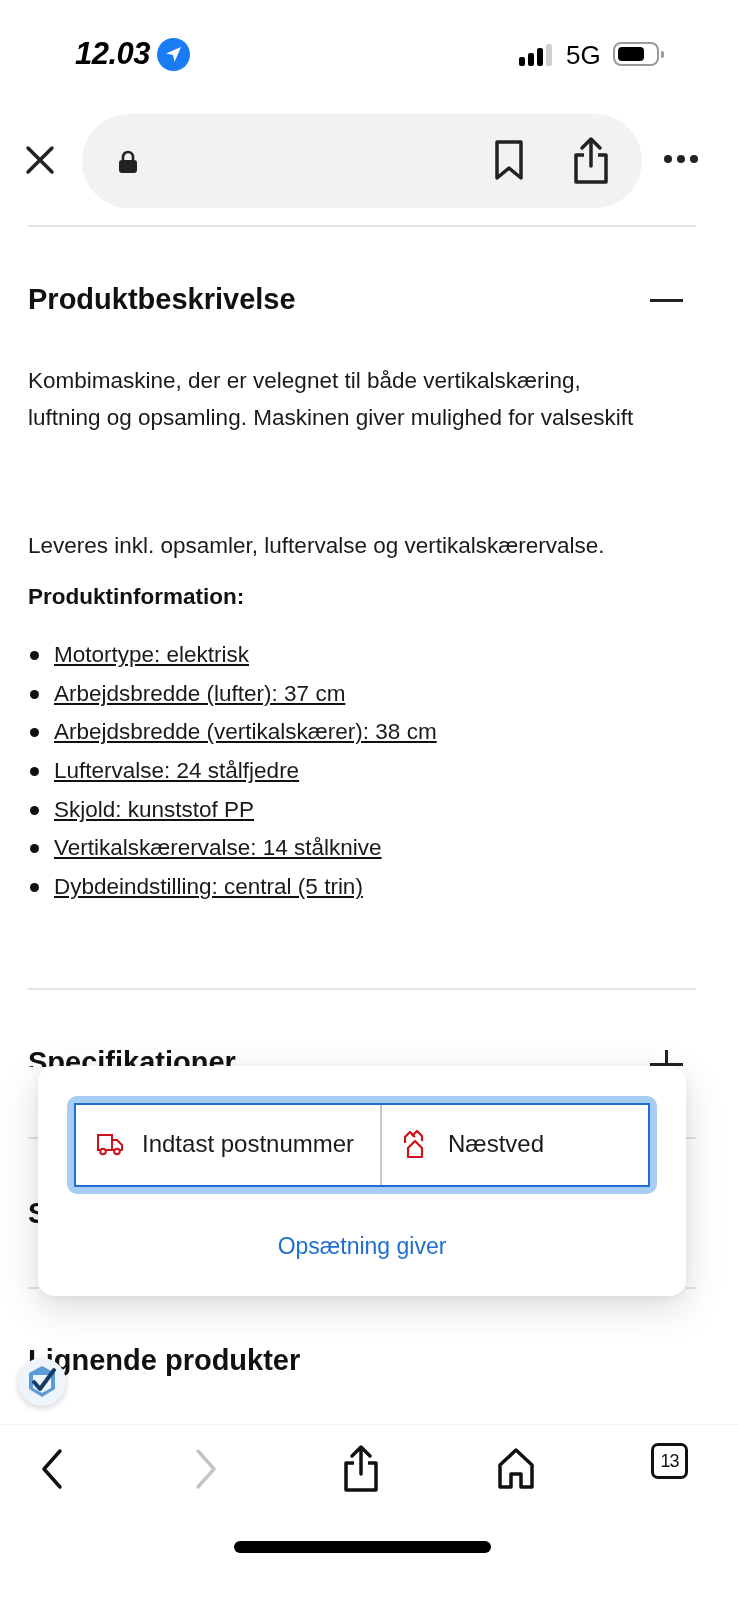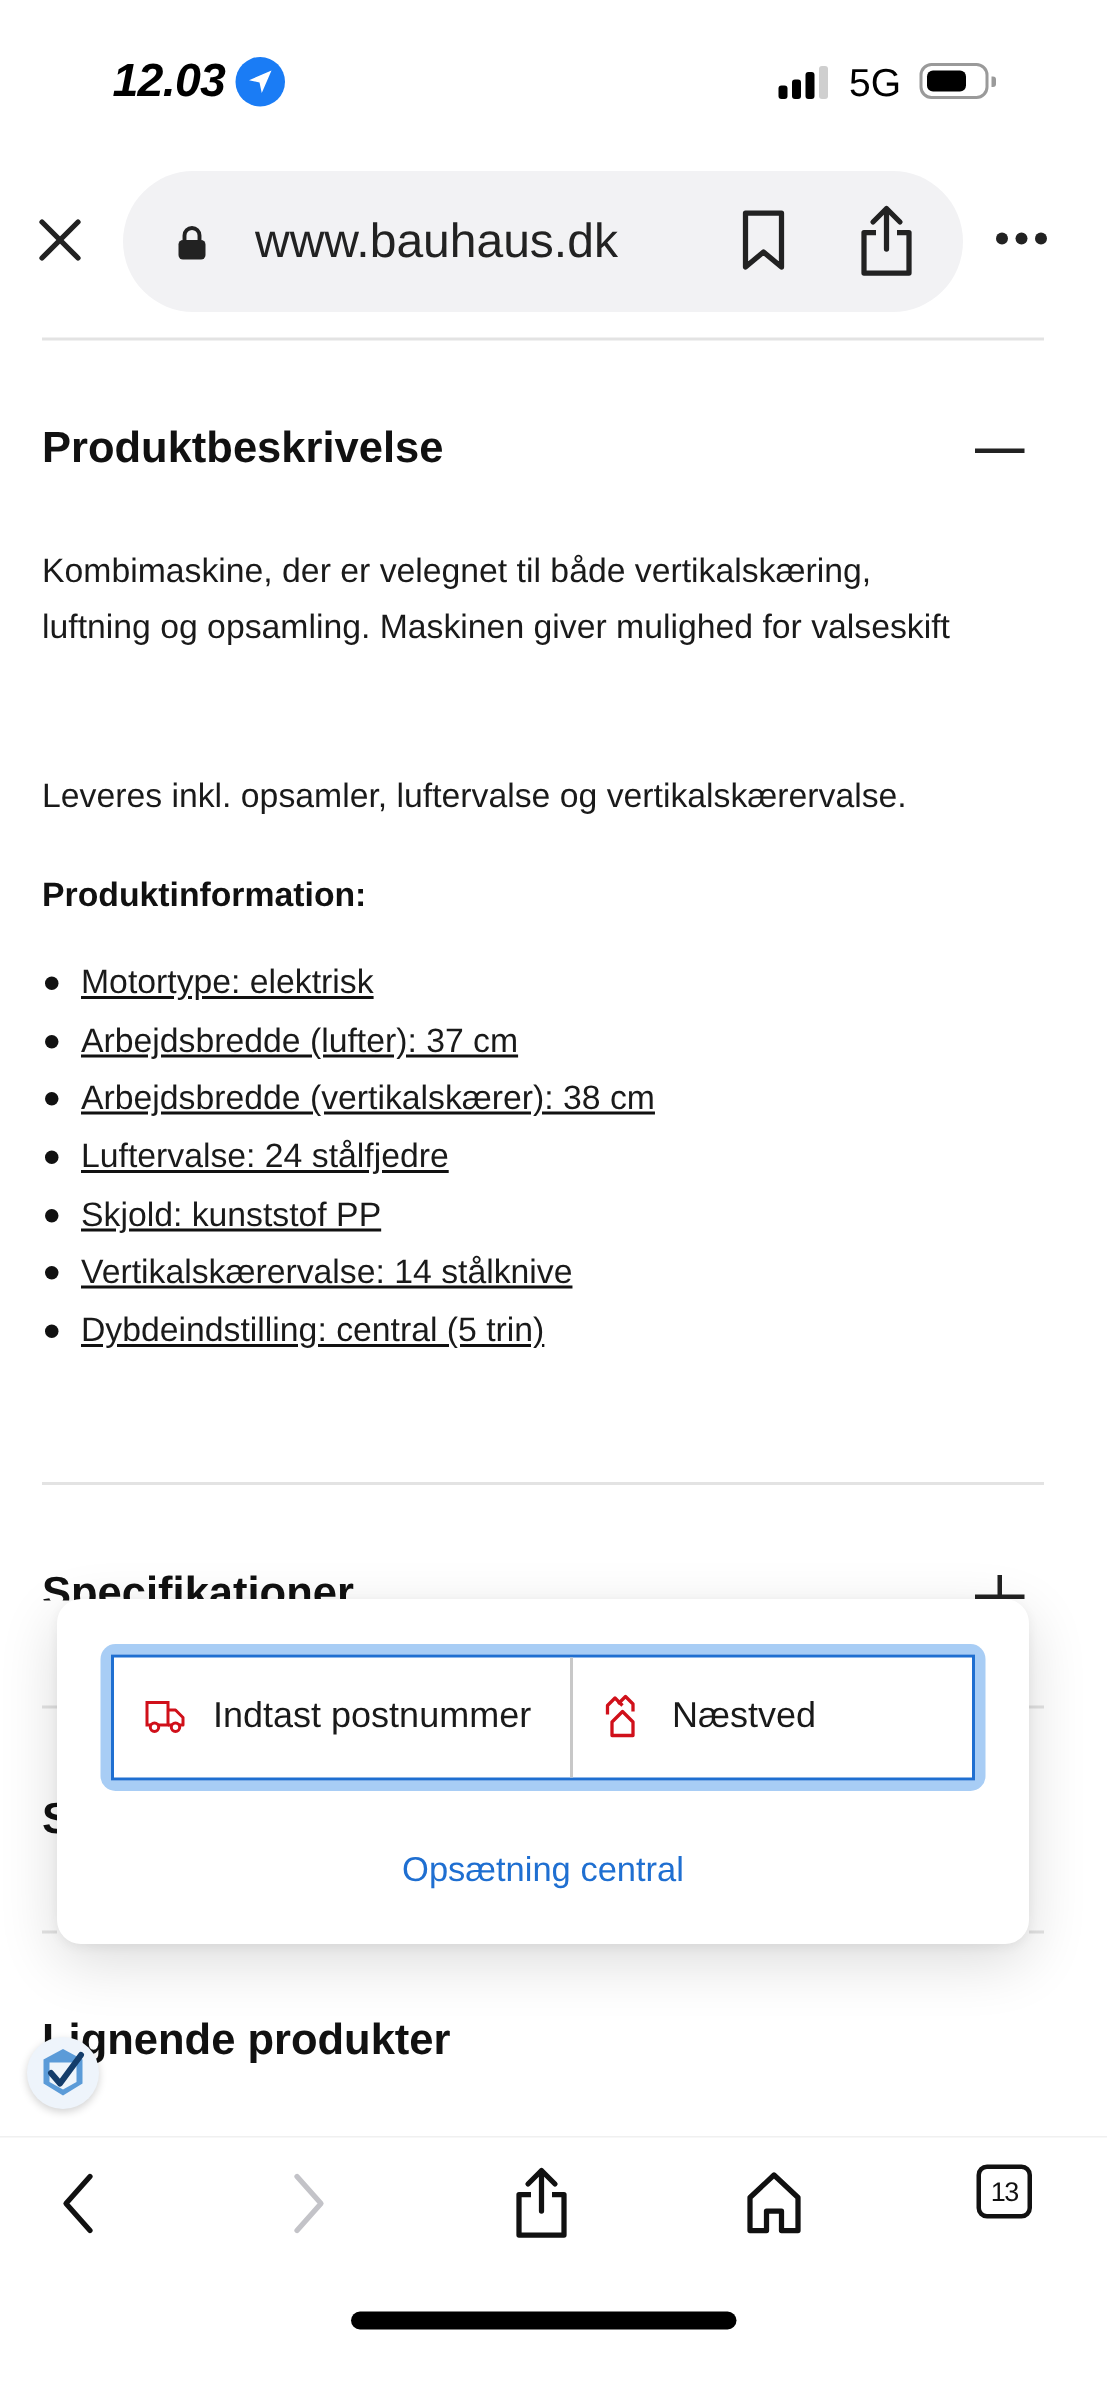--- a/index.html
+++ b/index.html
@@ -94,21 +94,20 @@
       <path d="M4 4 L28 28 M28 4 L4 28" stroke="#222" stroke-width="3.5" stroke-linecap="round"></path>
     </svg>
 </div>
 <div class="url-pill">
   <span class="lock-icon">
     <svg width="20" height="24" viewBox="0 0 20 24">
         <path d="M5 10 V7 a5 5 0 0 1 10 0 V10" fill="none" stroke="#222" stroke-width="2.6"></path>
         <rect x="1" y="10" width="18" height="13" rx="3" fill="#222"></rect>
       </svg>
   </span>
-  <span class="url-text">www.bauhaus.dk</span>
   <span class="bookmark-icon">
     <svg width="34" height="44" viewBox="0 0 34 44">
         <path d="M5 4 H29 V40 L17 30 L5 40 Z" fill="none" stroke="#222" stroke-width="3.5" stroke-linejoin="round"></path>
       </svg>
   </span>
   <span class="share-top-icon">
     <svg width="40" height="50" viewBox="0 0 40 50">
         <path d="M20 3 V30 M11 12 L20 3 L29 12" fill="none" stroke="#222" stroke-width="3.5" stroke-linecap="round" stroke-linejoin="round"></path>
         <path d="M13 19 H5 V46 H35 V19 H27" fill="none" stroke="#222" stroke-width="3.5" stroke-linejoin="round"></path>
       </svg>
@@ -122,21 +121,21 @@
 
 <div class="divider" style="top:225px"></div>
 
 <div class="section-title" style="top:283px">Produktbeskrivelse</div>
 <div class="collapse-icon"></div>
 
 <div class="desc" style="top:362px">
   <div>Kombimaskine, der er velegnet til både vertikalskæring,</div>
   <div>luftning og opsamling. Maskinen giver mulighed for valseskift</div>
 </div>
-<div class="desc" style="top:512px">Leveres inkl. opsamler, luftervalse og vertikalskærervalse.</div>
+<div class="desc" style="top:527px">Leveres inkl. opsamler, luftervalse og vertikalskærervalse.</div>
 <div class="subhead">Produktinformation:</div>
 
 <ul class="spec-list">
   <li>Motortype: elektrisk</li>
   <li>Arbejdsbredde (lufter): 37 cm</li>
   <li>Arbejdsbredde (vertikalskærer): 38 cm</li>
   <li>Luftervalse: 24 stålfjedre</li>
   <li>Skjold: kunststof PP</li>
   <li>Vertikalskærervalse: 14 stålknive</li>
   <li>Dybdeindstilling: central (5 trin)</li>
@@ -179,21 +178,21 @@
           <svg width="26" height="30" viewBox="0 0 26 30">
               <path d="M3 14 V8 L8 3 L13 8" fill="none" stroke="#d0101a" stroke-width="2.2" stroke-linejoin="round"></path>
               <path d="M10 7 L15 2 L20 7 V12" fill="none" stroke="#d0101a" stroke-width="2.2" stroke-linejoin="round"></path>
               <path d="M6 28 V19 L13 12 L20 19 V28 Z" fill="none" stroke="#d0101a" stroke-width="2.2" stroke-linejoin="round"></path>
             </svg>
         </span>
         <span class="sel-label">Næstved</span>
       </div>
     </div>
   </div>
-  <div class="later-link">Opsætning central</div>
+  <div class="later-link">Opsætning giver</div>
 </div>
 
 <div class="lignende">Lignende produkter</div>
 <div class="badge">
   <svg width="36" height="36" viewBox="0 0 36 36">
     <path d="M18 2 L31 9 L31 25 L18 33 L5 25 L5 9 Z" fill="#5b9bd8"></path>
     <path d="M9 11 L27 11 L27 24 L18 29 L9 24 Z" fill="#ffffff" opacity="0.9"></path>
     <path d="M10 18 L16 25 L30 6" fill="none" stroke="#143d6b" stroke-width="4" stroke-linecap="round" stroke-linejoin="round"></path>
   </svg>
 </div>

